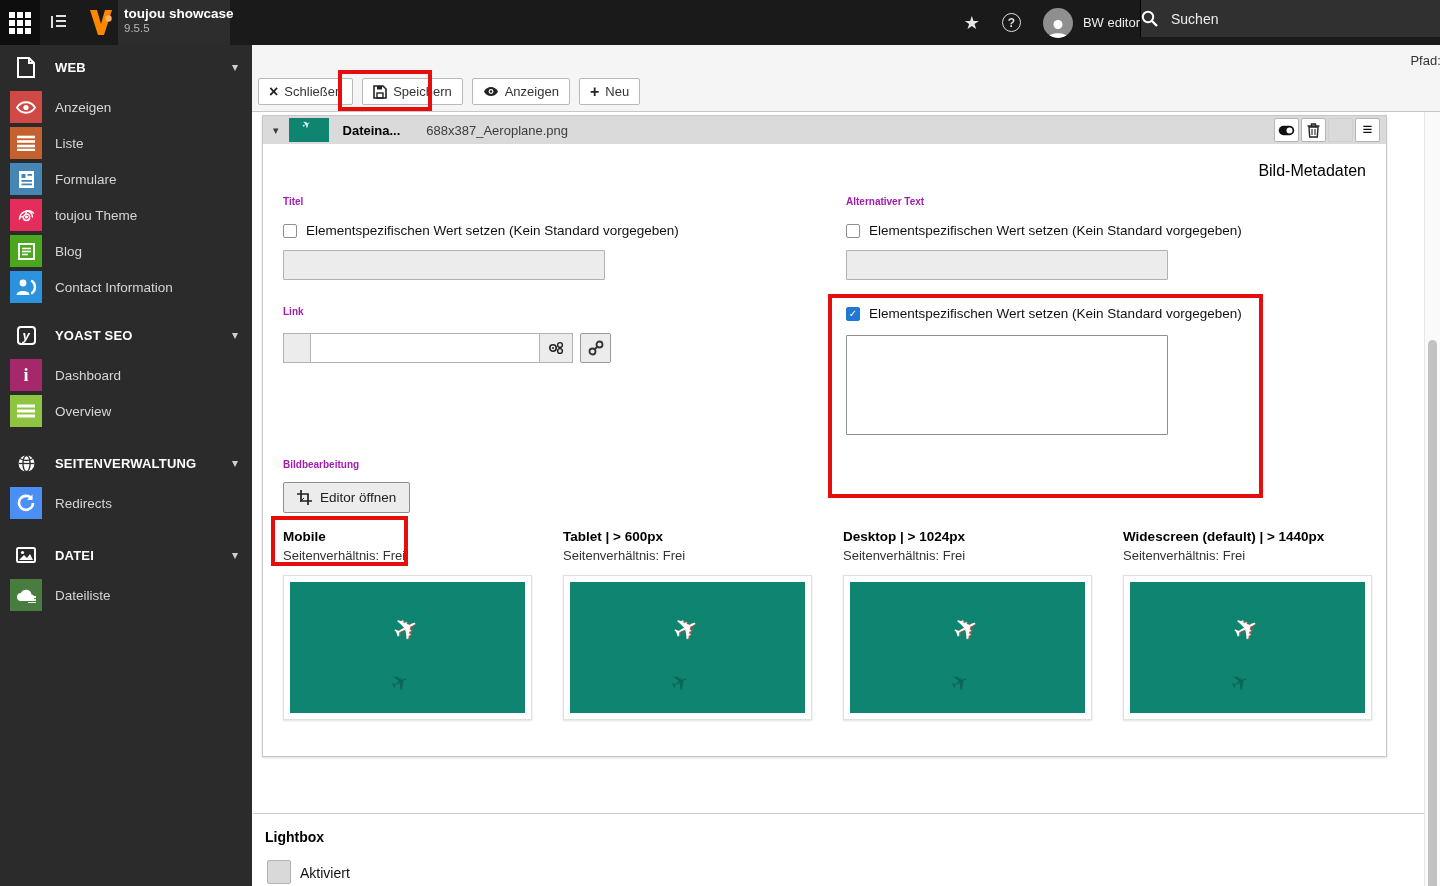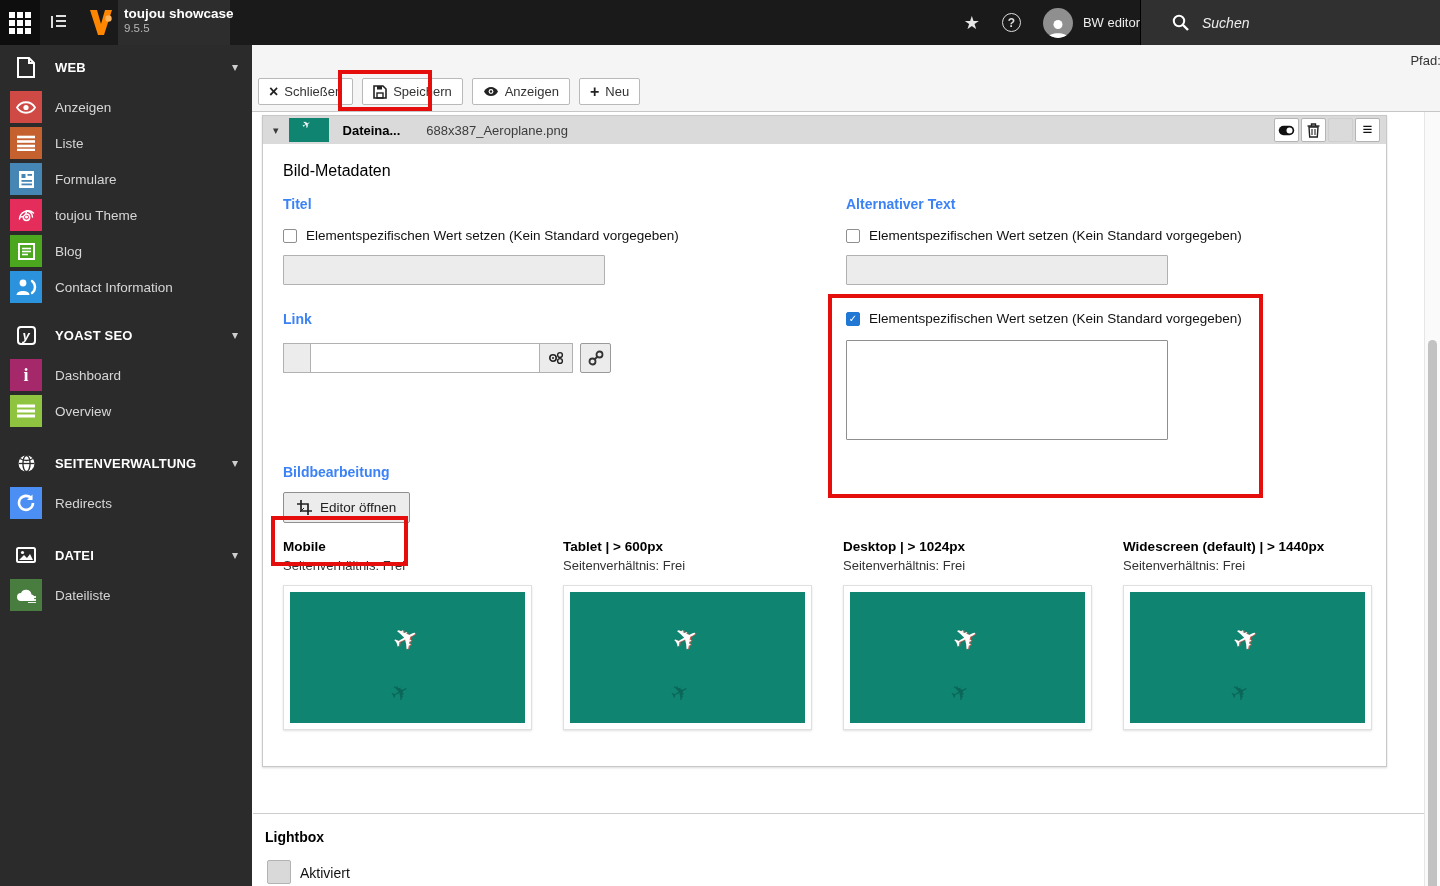--- a/index.html
+++ b/index.html
@@ -13,21 +13,21 @@
   .tb-tree { position:absolute; left:50px; top:13px; }
   .tb-logo { position:absolute; left:88px; top:9px; }
   .tb-apptitle { font-size:13.5px; font-weight:bold; color:#fff; white-space:nowrap; }
   .tb-version { font-size:11.5px; color:#b5b5b5; margin-top:1px; }
   .tb-right { position:absolute; right:300px; top:0; height:45px; display:flex; align-items:center; gap:22px; }
   .tb-star { color:#e6e6e6; font-size:18px; }
   .tb-help { width:19px; height:19px; border:1.5px solid #ddd; border-radius:50%; color:#ddd; font-size:12px; font-weight:bold; display:flex; align-items:center; justify-content:center; }
   .tb-user { display:flex; align-items:center; gap:10px; }
   .tb-avatar { width:30px; height:30px; border-radius:50%; background:#8f8f8f; display:flex; align-items:flex-end; justify-content:center; overflow:hidden; }
   .tb-username { color:#ededed; font-size:13px; }
-  .tb-search { position:absolute; right:0; top:0; width:300px; height:45px; background:#303030; border-left:1px solid #000; display:flex; align-items:center; gap:13px; padding-left:31px;font-style:italic; }
+  .tb-search { position:absolute; right:0; top:0; width:300px; height:37px; background:#303030; border-left:1px solid #000; display:flex; align-items:center; gap:13px; padding-left:0; }
   .tb-search-label { color:#ededed; font-size:14px; }
 
   
   .sidebar { position:absolute; left:0; top:45px; width:252px; height:841px; background:#2b2b2b; z-index:15; }
   .sb-group-header { height:44px; display:flex; align-items:center; padding:0 14px 0 10px; }
   .sb-group-icon { width:32px; display:flex; justify-content:center; }
   .sb-group-label { color:#fff; font-size:13px; font-weight:bold; margin-left:13px; letter-spacing:.2px; flex:1; }
   .sb-chevron { color:#cfcfcf; font-size:12px; }
   .sb-item { height:36px; display:flex; align-items:center; padding-left:10px; cursor:pointer; }
   .sb-item.active { background:#3d3d3d; }
@@ -57,23 +57,23 @@
   .ph-thumb { width:40px; height:24px; background:#0e8471; position:relative; overflow:hidden; flex:none; }
   .ph-thumb .pln { position:absolute; left:13px; top:1px; color:#fff; font-size:10px; transform:rotate(-28deg); }
   .ph-type { font-weight:bold; font-size:13px; color:#000; margin-left:14px; }
   .ph-file { font-size:13px; color:#3c3c3c; margin-left:26px; flex:1; }
   .ph-actions { display:flex; gap:2px; }
   .ph-btn { width:25px; height:24px; background:#fff; border:1px solid #b5b5b5; border-radius:2px; display:flex; align-items:center; justify-content:center; cursor:pointer; }
   .ph-btn.blank { background:transparent; border-color:#cfcfcf; }
   .ph-menu { font-size:17px; font-weight:bold; color:#111; letter-spacing:0; }
 
   .panel-body { padding:18px 20px 36px 20px; }
-  .section-title { font-size:16px; color:#000; margin-bottom:16px; }
+  .section-title { font-size:16px; color:#000; margin-bottom:16px;text-align:right; }
   .form-grid { display:grid; grid-template-columns:541px 1fr; column-gap:22px; }
-  .field-label { font-size:14px; font-weight:bold; color:#3b82f6; }
+  .field-label { font-size:10px; font-weight:bold; color:#a21caf; }
   .cbrow { display:flex; align-items:center; gap:9px; margin-top:16px; font-size:13.5px; color:#111; }
   .cb { width:14px; height:14px; border:1px solid #8f8f8f; border-radius:2px; background:#fff; flex:none; display:flex; align-items:center; justify-content:center; }
   .cb.checked { background:#2178d4; border-color:#2178d4; color:#fff; font-size:10px; font-weight:bold; }
   .tinput { display:block; width:322px; height:30px; border:1px solid #b1b1b1; border-radius:1px; background:#ececec; margin-top:12px; padding:0 6px; font-size:13px; }
   .tarea { display:block; width:322px; height:100px; border:1px solid #8f8f8f; border-radius:1px; background:#fff; margin-top:14px; resize:none; padding:4px 6px; font-size:13px; }
   .field2 { margin-top:26px; }
   .linkgroup { display:flex; margin-top:16px; align-items:stretch; }
   .lg-prefix { width:27px; background:#ececec; border:1px solid #b1b1b1; border-right:0; }
   .lg-input { width:230px; height:30px; border:1px solid #b1b1b1; padding:0 6px; font-size:13px; background:#fff; }
   .lg-addon { width:33px; background:#ececec; border:1px solid #b1b1b1; border-left:0; display:flex; align-items:center; justify-content:center; cursor:pointer; }

